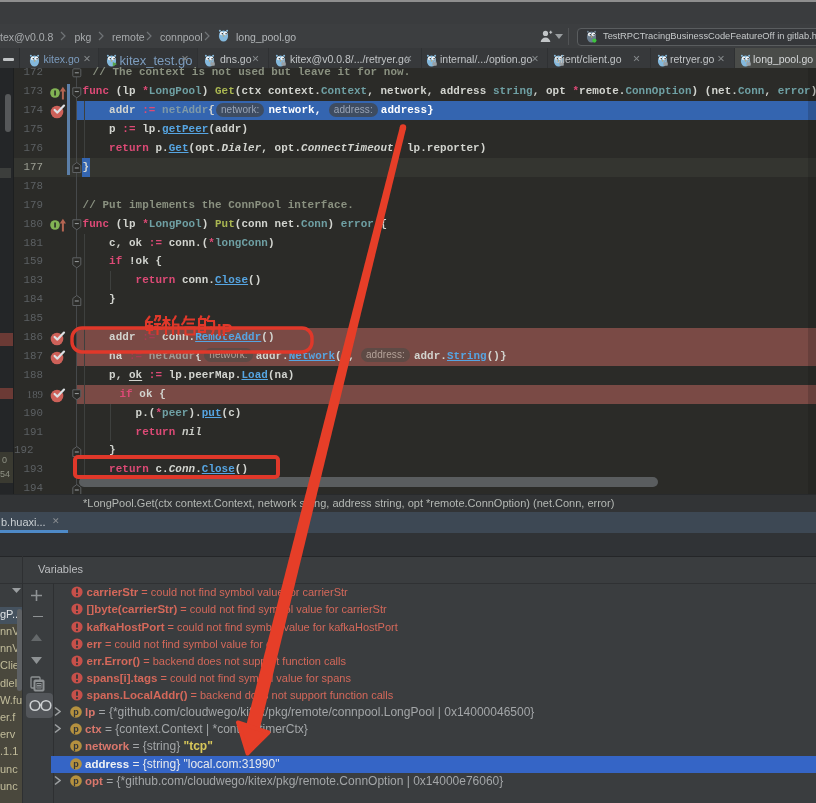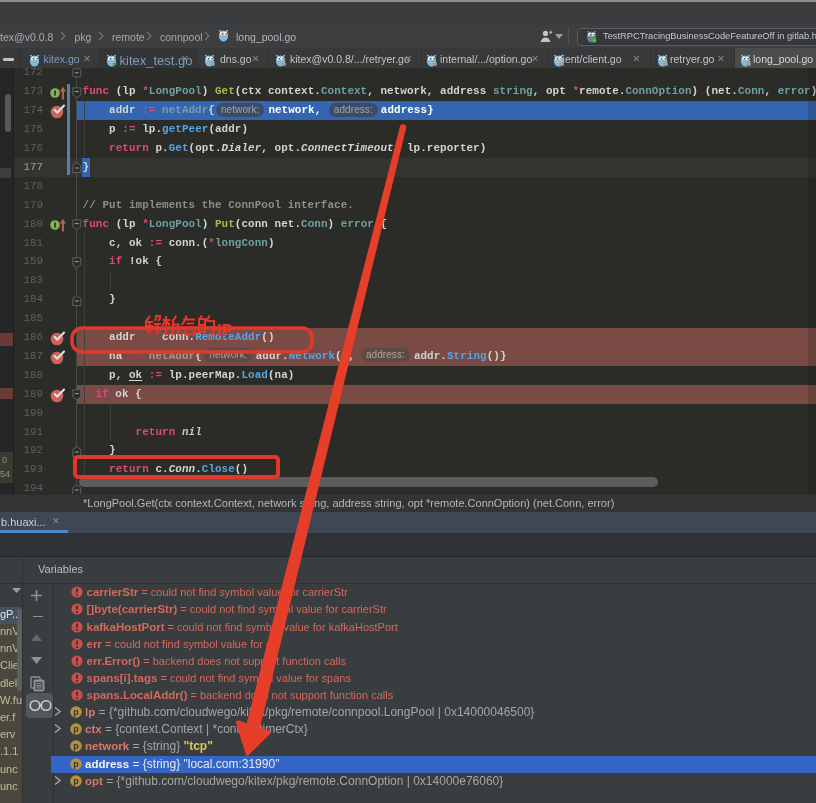--- a/index.html
+++ b/index.html
@@ -1,19 +1,19 @@
 <!DOCTYPE html>
 <html><head><meta charset="utf-8"><style>
 html,body{margin:0;padding:0;background:#2b2b28;}
 #page{position:relative;width:816px;height:803px;overflow:hidden;background:#2b2b28;font-family:"Liberation Sans",sans-serif;}
 .abs{position:absolute;}
 .mono{font-family:"Liberation Mono",monospace;font-size:10.92px;font-weight:bold;line-height:18.9px;white-space:pre;color:#d2d4cf;letter-spacing:0.073px;}
 .k{color:#dd4a76;}
 .t{color:#6fa0a4;}
-.c{color:#56a5e2;}
+.c{color:#56a5e2;text-decoration:underline;}
 .d{color:#a9b651;}
 .m{color:#8a9180;}
 .it{font-style:italic;}
 .ul{text-decoration:underline;text-underline-offset:2px;}
 .pill{display:inline-block;font-family:"Liberation Sans",sans-serif;font-size:10px;font-weight:normal;border-radius:7px;padding:1px 5px 2px 5px;vertical-align:0.5px;line-height:11px;}
 .pb{background:#3e4c61;color:#9aa5b6;}
 .pr{background:#5e4a45;color:#b3a198;}
 .vtext{font-size:12px;color:#a3a6a8;white-space:pre;line-height:17.13px;}
 .vname{font-weight:bold;color:#d9776c;font-size:11.5px;}
 .verr{color:#d4685a;font-size:11.5px;font-weight:bold;}
@@ -215,24 +215,24 @@
 <div class="abs" style="left:14px;top:195.7px;width:29px;text-align:right;font-family:'Liberation Mono',monospace;font-size:10.8px;line-height:18.9px;color:#5c6063;">179</div>
 <div class="abs" style="left:14px;top:214.6px;width:29px;text-align:right;font-family:'Liberation Mono',monospace;font-size:10.8px;line-height:18.9px;color:#5c6063;">180</div>
 <div class="abs" style="left:14px;top:233.5px;width:29px;text-align:right;font-family:'Liberation Mono',monospace;font-size:10.8px;line-height:18.9px;color:#5c6063;">181</div>
 <div class="abs" style="left:14px;top:252.4px;width:29px;text-align:right;font-family:'Liberation Mono',monospace;font-size:10.8px;line-height:18.9px;color:#5c6063;">159</div>
 <div class="abs" style="left:14px;top:271.3px;width:29px;text-align:right;font-family:'Liberation Mono',monospace;font-size:10.8px;line-height:18.9px;color:#5c6063;">183</div>
 <div class="abs" style="left:14px;top:290.2px;width:29px;text-align:right;font-family:'Liberation Mono',monospace;font-size:10.8px;line-height:18.9px;color:#5c6063;">184</div>
 <div class="abs" style="left:14px;top:309.1px;width:29px;text-align:right;font-family:'Liberation Mono',monospace;font-size:10.8px;line-height:18.9px;color:#5c6063;">185</div>
 <div class="abs" style="left:14px;top:328.0px;width:29px;text-align:right;font-family:'Liberation Mono',monospace;font-size:10.8px;line-height:18.9px;color:#5c6063;">186</div>
 <div class="abs" style="left:14px;top:346.9px;width:29px;text-align:right;font-family:'Liberation Mono',monospace;font-size:10.8px;line-height:18.9px;color:#5c6063;">187</div>
 <div class="abs" style="left:14px;top:365.8px;width:29px;text-align:right;font-family:'Liberation Mono',monospace;font-size:10.8px;line-height:18.9px;color:#5c6063;">188</div>
-<div class="abs" style="left:14px;top:384.7px;width:29px;text-align:right;font-family:Liberation Mono, monospace;font-size:10.8px;line-height:18.9px;color:#5c6063;">189</div>
+<div class="abs" style="left:14px;top:384.7px;width:29px;text-align:right;font-family:Liberation Serif, serif;font-size:10.8px;line-height:18.9px;color:#5c6063;">189</div>
 <div class="abs" style="left:14px;top:403.6px;width:29px;text-align:right;font-family:'Liberation Mono',monospace;font-size:10.8px;line-height:18.9px;color:#5c6063;">190</div>
 <div class="abs" style="left:14px;top:422.5px;width:29px;text-align:right;font-family:'Liberation Mono',monospace;font-size:10.8px;line-height:18.9px;color:#5c6063;">191</div>
-<div class="abs" style="left:14px;top:441.4px;width:29px;text-align:right;font-family:'Liberation Mono',monospace;font-size:10.8px;line-height:18.9px;color:#5c6063;">192</div>
+<div class="abs" style="left:14px;top:441.4px;width:29px;font-family:'Liberation Mono',monospace;font-size:10.8px;line-height:18.9px;color:#5c6063;">192</div>
 <div class="abs" style="left:14px;top:460.3px;width:29px;text-align:right;font-family:'Liberation Mono',monospace;font-size:10.8px;line-height:18.9px;color:#5c6063;">193</div>
 <div class="abs" style="left:14px;top:479.2px;width:29px;text-align:right;font-family:'Liberation Mono',monospace;font-size:10.8px;line-height:18.9px;color:#5c6063;">194</div>
 <div class="abs" style="left:66.5px;top:84.3px;width:3px;height:90.5px;background:#5c7fa8;"></div>
 <svg class="abs" style="left:50px;top:85.8px" width="17" height="14" viewBox="0 0 17 14">
       <circle cx="5" cy="7" r="4.8" fill="#82b354"></circle>
       <rect x="4.2" y="4.2" width="1.7" height="5.6" rx="0.8" fill="#2e3328"></rect>
       <path d="M12.9 0.8 L16 5.6 L13.9 5.6 L13.9 13.5 L11.9 13.5 L11.9 5.6 L9.8 5.6 Z" fill="#b56552"></path>
     </svg>
 <svg class="abs" style="left:50px;top:218.1px" width="17" height="14" viewBox="0 0 17 14">
       <circle cx="5" cy="7" r="4.8" fill="#82b354"></circle>
@@ -284,34 +284,37 @@
       <path d="M2.8 4.6 h4" stroke="#9ca0a2" stroke-width="1"></path>
     </svg>
 <svg class="abs" style="left:71.5px;top:445.9px" width="10" height="12" viewBox="0 0 10 12">
       <path d="M4.8 0.5 l4 3 v7 h-8 v-7 Z" fill="#2b2b28" stroke="#5e6163" stroke-width="1"></path>
       <path d="M2.8 6 h4" stroke="#9ca0a2" stroke-width="1"></path>
     </svg>
 <svg class="abs" style="left:71.5px;top:483.7px" width="10" height="12" viewBox="0 0 10 12">
       <path d="M4.8 0.5 l4 3 v7 h-8 v-7 Z" fill="#2b2b28" stroke="#5e6163" stroke-width="1"></path>
       <path d="M2.8 6 h4" stroke="#9ca0a2" stroke-width="1"></path>
     </svg>
+<div class="abs mono" style="left:92.6px;top:63.4px;"><span class="m">// The context is not used but leave it for now.</span></div>
 <div class="abs mono" style="left:82.6px;top:82.3px;"><span class="k">func</span> (lp <span class="k">*</span><span class="t">LongPool</span>) <span class="d">Get</span>(ctx context.<span class="t">Context</span>, network, address <span class="t">string</span>, opt <span class="k">*</span>remote.<span class="t">ConnOption</span>) (net.<span class="t">Conn</span>, <span class="t">error</span>) {</div>
 <div class="abs mono" style="left:82.6px;top:101.2px;">    addr <span class="k">:=</span> <span class="t" style="color:#7e99a8;">netAddr</span>{<span class="pill pb" style="margin-left:1px;margin-right:4px;">network:</span><span style="color:#fff;">network,</span><span class="pill pb" style="margin-left:7.5px;margin-right:3px;">address:</span><span style="color:#fff;">address}</span></div>
 <div class="abs mono" style="left:82.6px;top:120.1px;">    p <span class="k">:=</span> lp.<span class="c">getPeer</span>(addr)</div>
 <div class="abs mono" style="left:82.6px;top:139.0px;">    <span class="k">return</span> p.<span class="c">Get</span>(opt.<span class="it">Dialer</span>, opt.<span class="it">ConnectTimeout</span>, lp.reporter)</div>
 <div class="abs mono" style="left:82.6px;top:157.9px;">}</div>
 <div class="abs mono" style="left:82.6px;top:195.7px;"><span class="m">// Put implements the ConnPool interface.</span></div>
 <div class="abs mono" style="left:82.6px;top:214.6px;"><span class="k">func</span> (lp <span class="k">*</span><span class="t">LongPool</span>) <span class="d">Put</span>(conn net.<span class="t">Conn</span>) <span class="t">error</span> {</div>
 <div class="abs mono" style="left:82.6px;top:233.5px;">    c, ok <span class="k">:=</span> conn.(<span class="k">*</span><span class="t">longConn</span>)</div>
 <div class="abs mono" style="left:82.6px;top:252.4px;">    <span class="k">if</span> !ok {</div>
+<div class="abs mono" style="left:82.6px;top:271.3px;">        <span class="k">return</span> conn.<span class="c">Close</span>()</div>
 <div class="abs mono" style="left:82.6px;top:290.2px;">    }</div>
 <div class="abs mono" style="left:82.6px;top:328.0px;">    addr <span style="color:#a63a52;">:=</span> conn.<span class="c">RemoteAddr</span>()</div>
 <div class="abs mono" style="left:82.6px;top:346.9px;">    na <span style="color:#a63a52;">:=</span> <span class="t" style="color:#a09a94;">netAddr</span>{<span class="pill pr" style="margin-left:2.5px;margin-right:3px;">network:</span>addr.<span class="c">Network</span>(),<span class="pill pr" style="margin-left:6px;margin-right:4px;">address:</span>addr.<span class="c">String</span>()}</div>
 <div class="abs mono" style="left:82.6px;top:365.8px;">    p, <span class="ul">ok</span> <span class="k">:=</span> lp.peerMap.<span class="c">Load</span>(na)</div>
-<div class="abs mono" style="left:69px;top:384.7px;">    <span class="k">if</span> ok {</div>
+<div class="abs mono" style="left:93px;top:384.7px;">    <span class="k">if</span> ok {</div>
+<div class="abs mono" style="left:82.6px;top:403.6px;">        p.(<span class="k">*</span><span class="t">peer</span>).<span class="c">put</span>(c)</div>
 <div class="abs mono" style="left:82.6px;top:422.5px;">        <span class="k">return</span> <span class="it" style="color:#c8cac4;">nil</span></div>
 <div class="abs mono" style="left:82.6px;top:441.4px;">    }</div>
 <div class="abs mono" style="left:82.6px;top:460.3px;">    <span class="k">return</span> c.<span class="it">Conn</span>.<span class="c">Close</span>()</div>
 <div class="abs" style="left:808px;top:68px;width:8px;height:426px;background:rgba(15,15,18,0.18);"></div>
 <div class="abs" style="left:79px;top:477px;width:579px;height:10px;background:#5a5d5f;border-radius:5px;"></div>
 <div class="abs" style="left:0;top:68px;width:13px;height:426px;background:#242628;"></div>
 <div class="abs" style="left:13px;top:68px;width:1px;height:426px;background:#1d1f20;"></div>
 <div class="abs" style="left:5px;top:94px;width:6px;height:38px;background:#56585a;border-radius:3px;"></div>
 <div class="abs" style="left:0;top:168px;width:11px;height:10px;background:#3c3e3c;"></div>
 <div class="abs" style="left:0;top:333px;width:13px;height:13px;background:#6b3a35;"></div>

